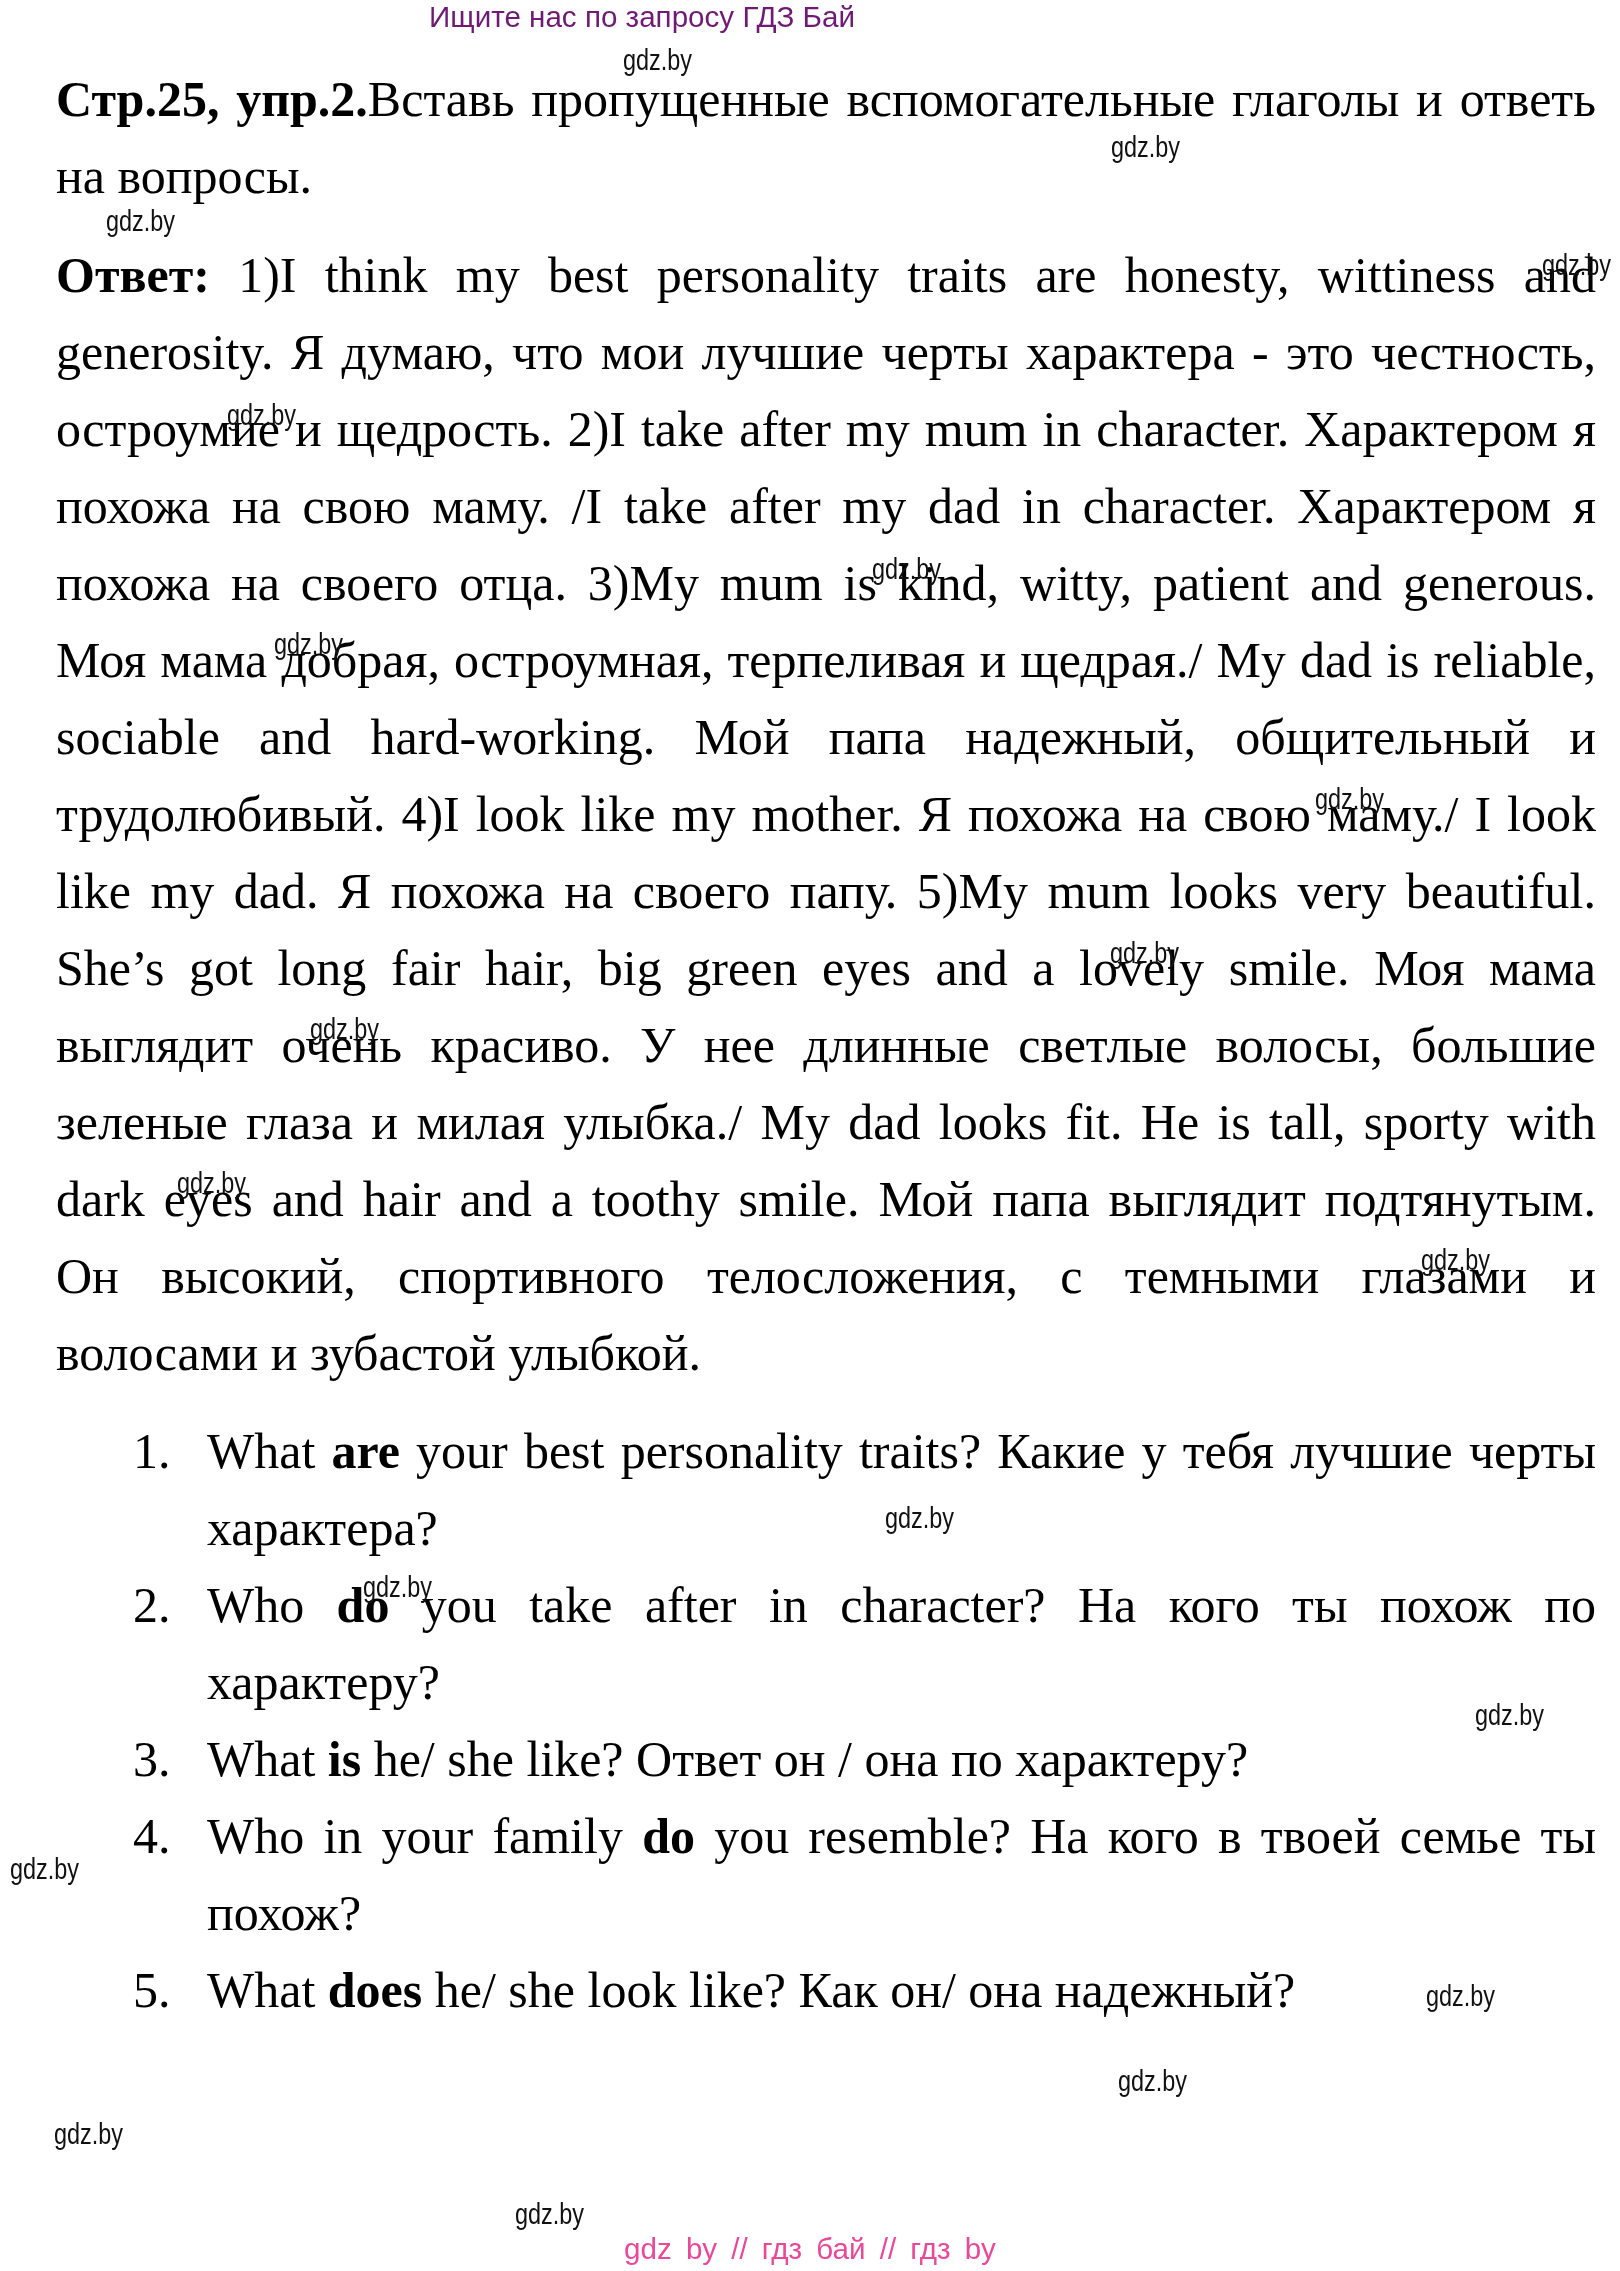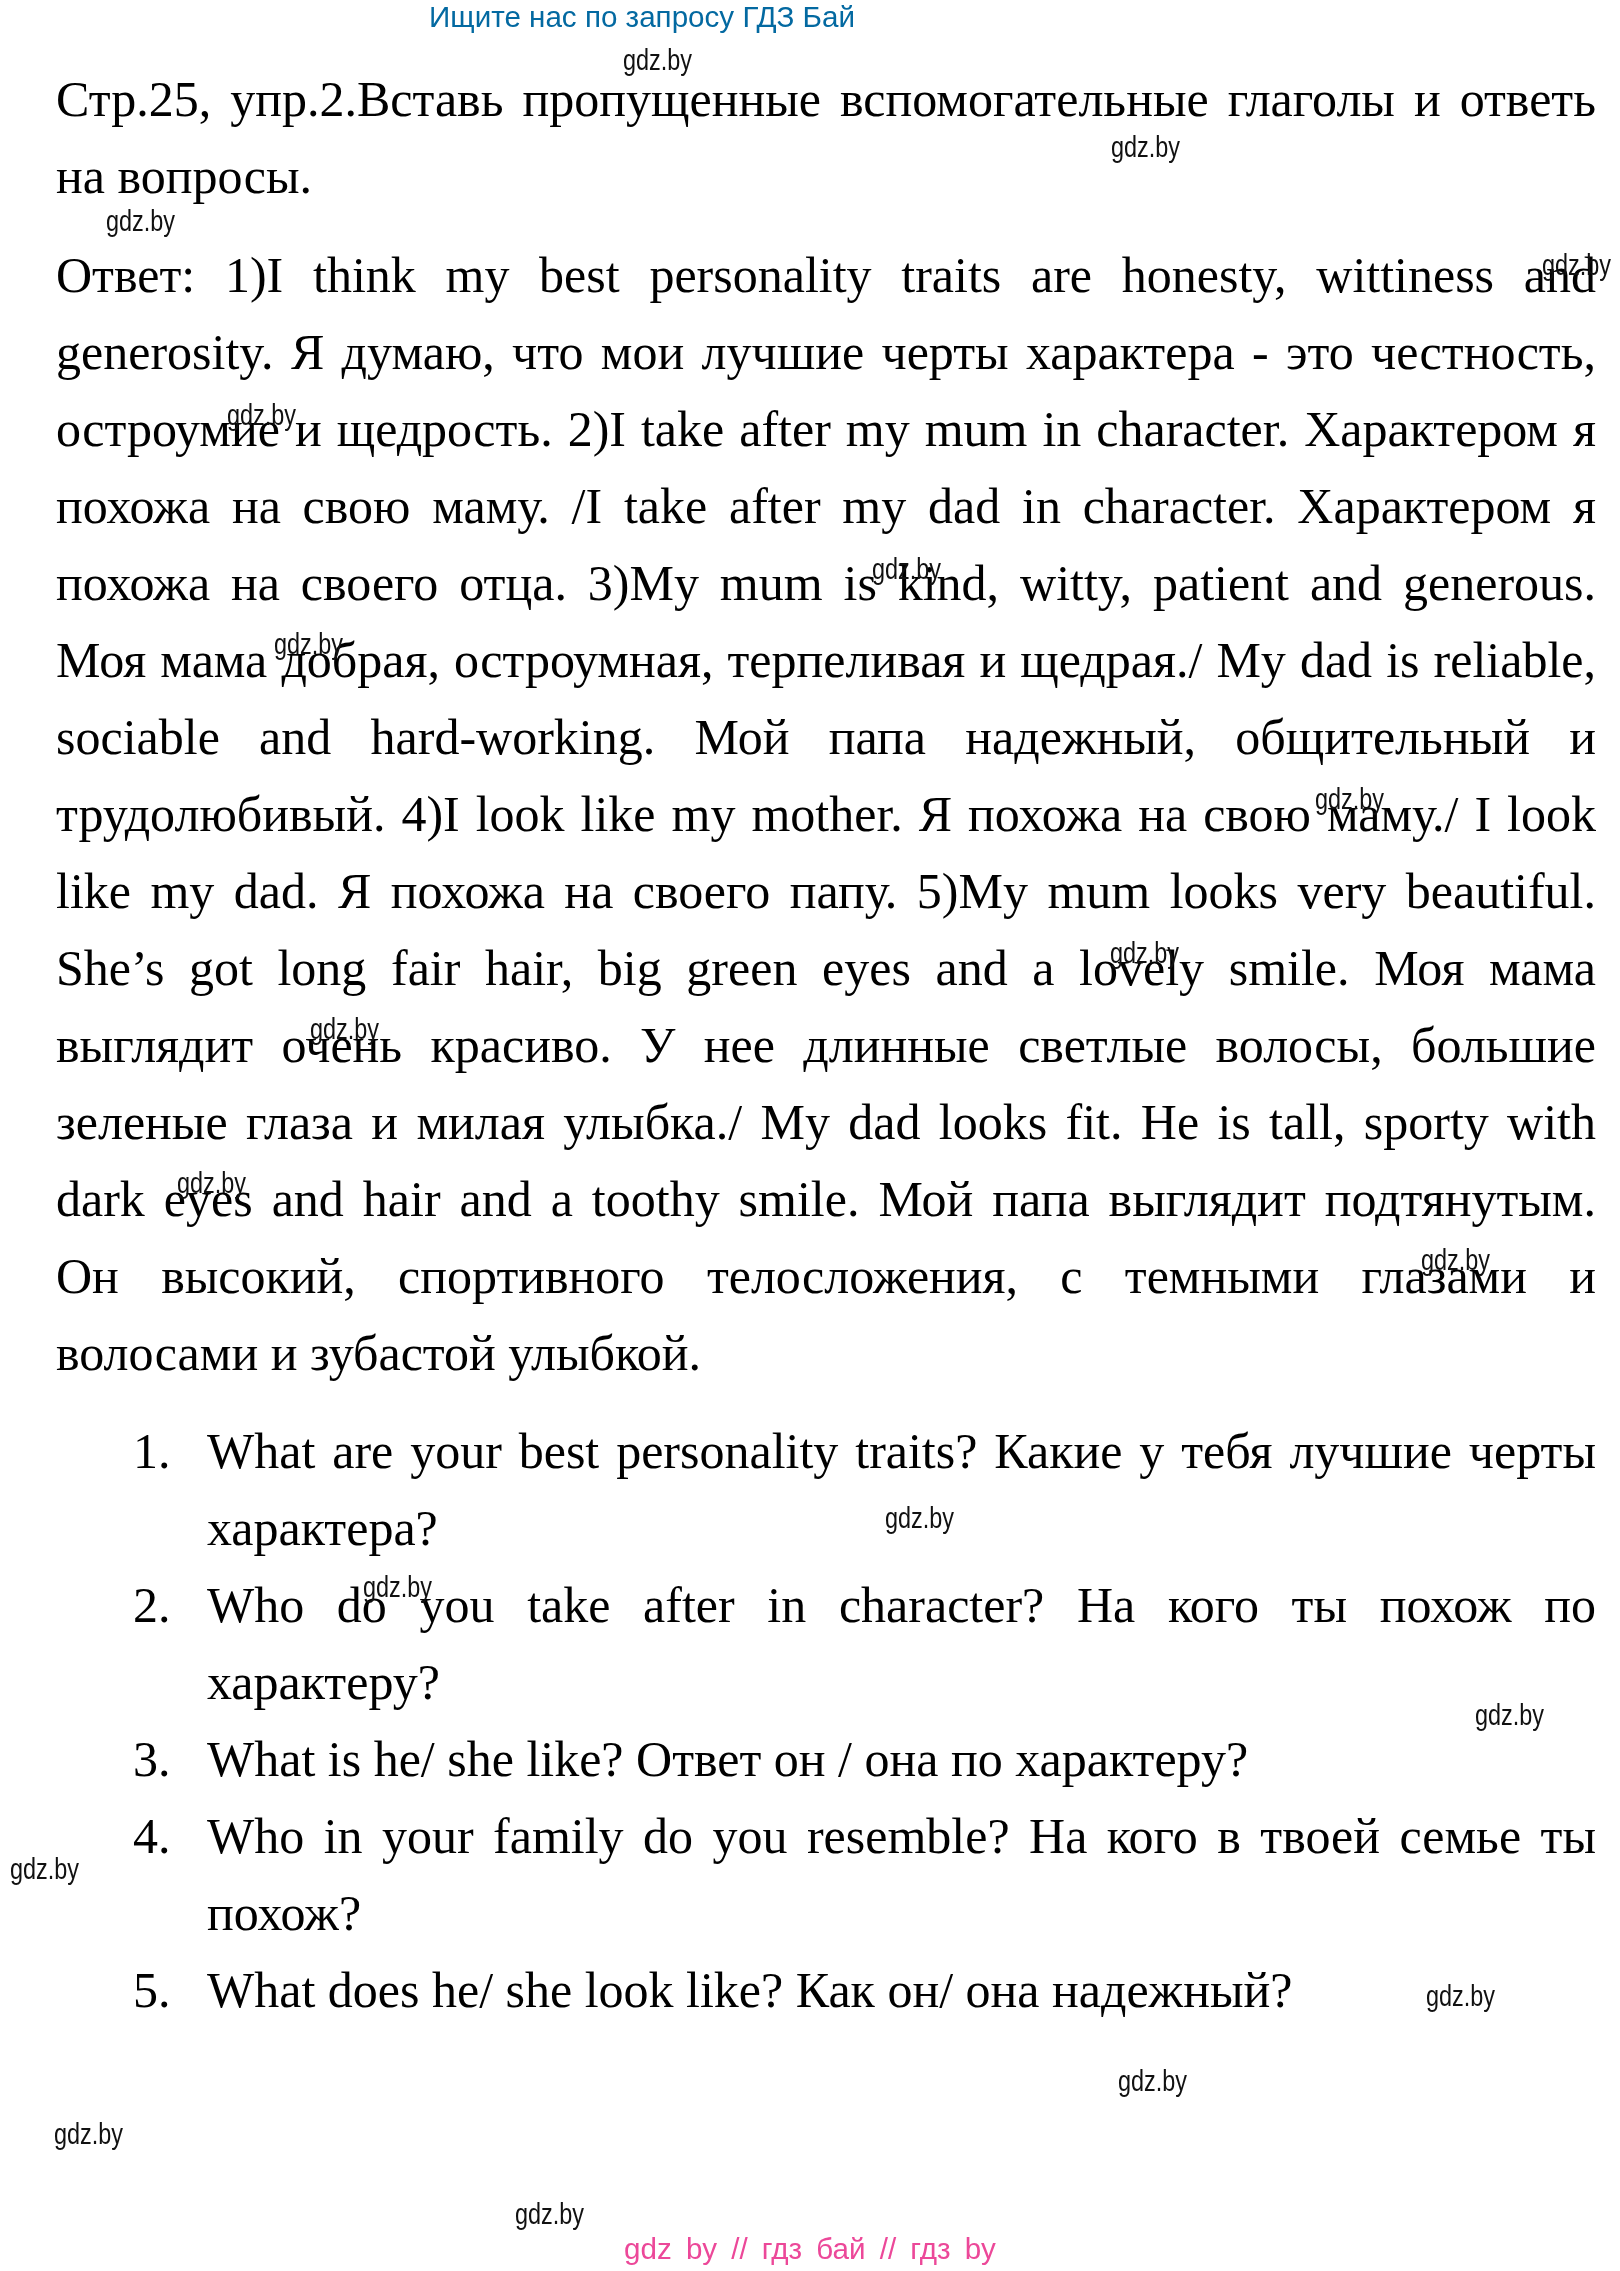--- a/index.html
+++ b/index.html
@@ -1,28 +1,28 @@
 <!DOCTYPE html>
 <html><head>
 <meta charset="utf-8">
 <style>
   html, body { margin: 0; padding: 0; background: #ffffff; }
   body { width: 1620px; height: 2272px; position: relative; overflow: hidden;
          font-family: "Liberation Serif", serif; color: #000; }
   .top-banner { position: absolute; top: 0; left: 0; width: 1284px; text-align: center;
                 font-family: "Liberation Sans", sans-serif; font-size: 29.6px; line-height: 33px;
-                color: #0369a1; }
+                color: #701a75; }
   .bottom-banner { position: absolute; top: 2232px; left: 0; width: 1620px; text-align: center;
                    font-family: "Liberation Sans", sans-serif; font-size: 29.6px; line-height: 33px;
                    color: #ec4899; word-spacing: 5.9px; }
   .content { position: absolute; left: 56px; top: 61px; width: 1540px; }
   .para { font-size: 50px; line-height: 77px; text-align: justify; margin: 0; }
   .heading { margin-bottom: 21.7px; }
   .answer { margin-top: 0; }
-  b { font-weight: normal; }
+  b { font-weight: bold; }
   ol.questions { list-style: none; margin: 21.7px 0 0 0; padding: 0; }
   ol.questions li { position: relative; padding-left: 151px; font-size: 50px; line-height: 77px;
                     text-align: justify; }
   ol.questions li .num { position: absolute; left: 77px; top: 0; }
   .wm { position: absolute; font-family: "Liberation Sans", sans-serif; font-size: 28.6px;
         color: #111; line-height: 29.6px; transform: scaleX(0.82); transform-origin: left top;
         white-space: nowrap; }
 </style>
 </head>
 <body>

